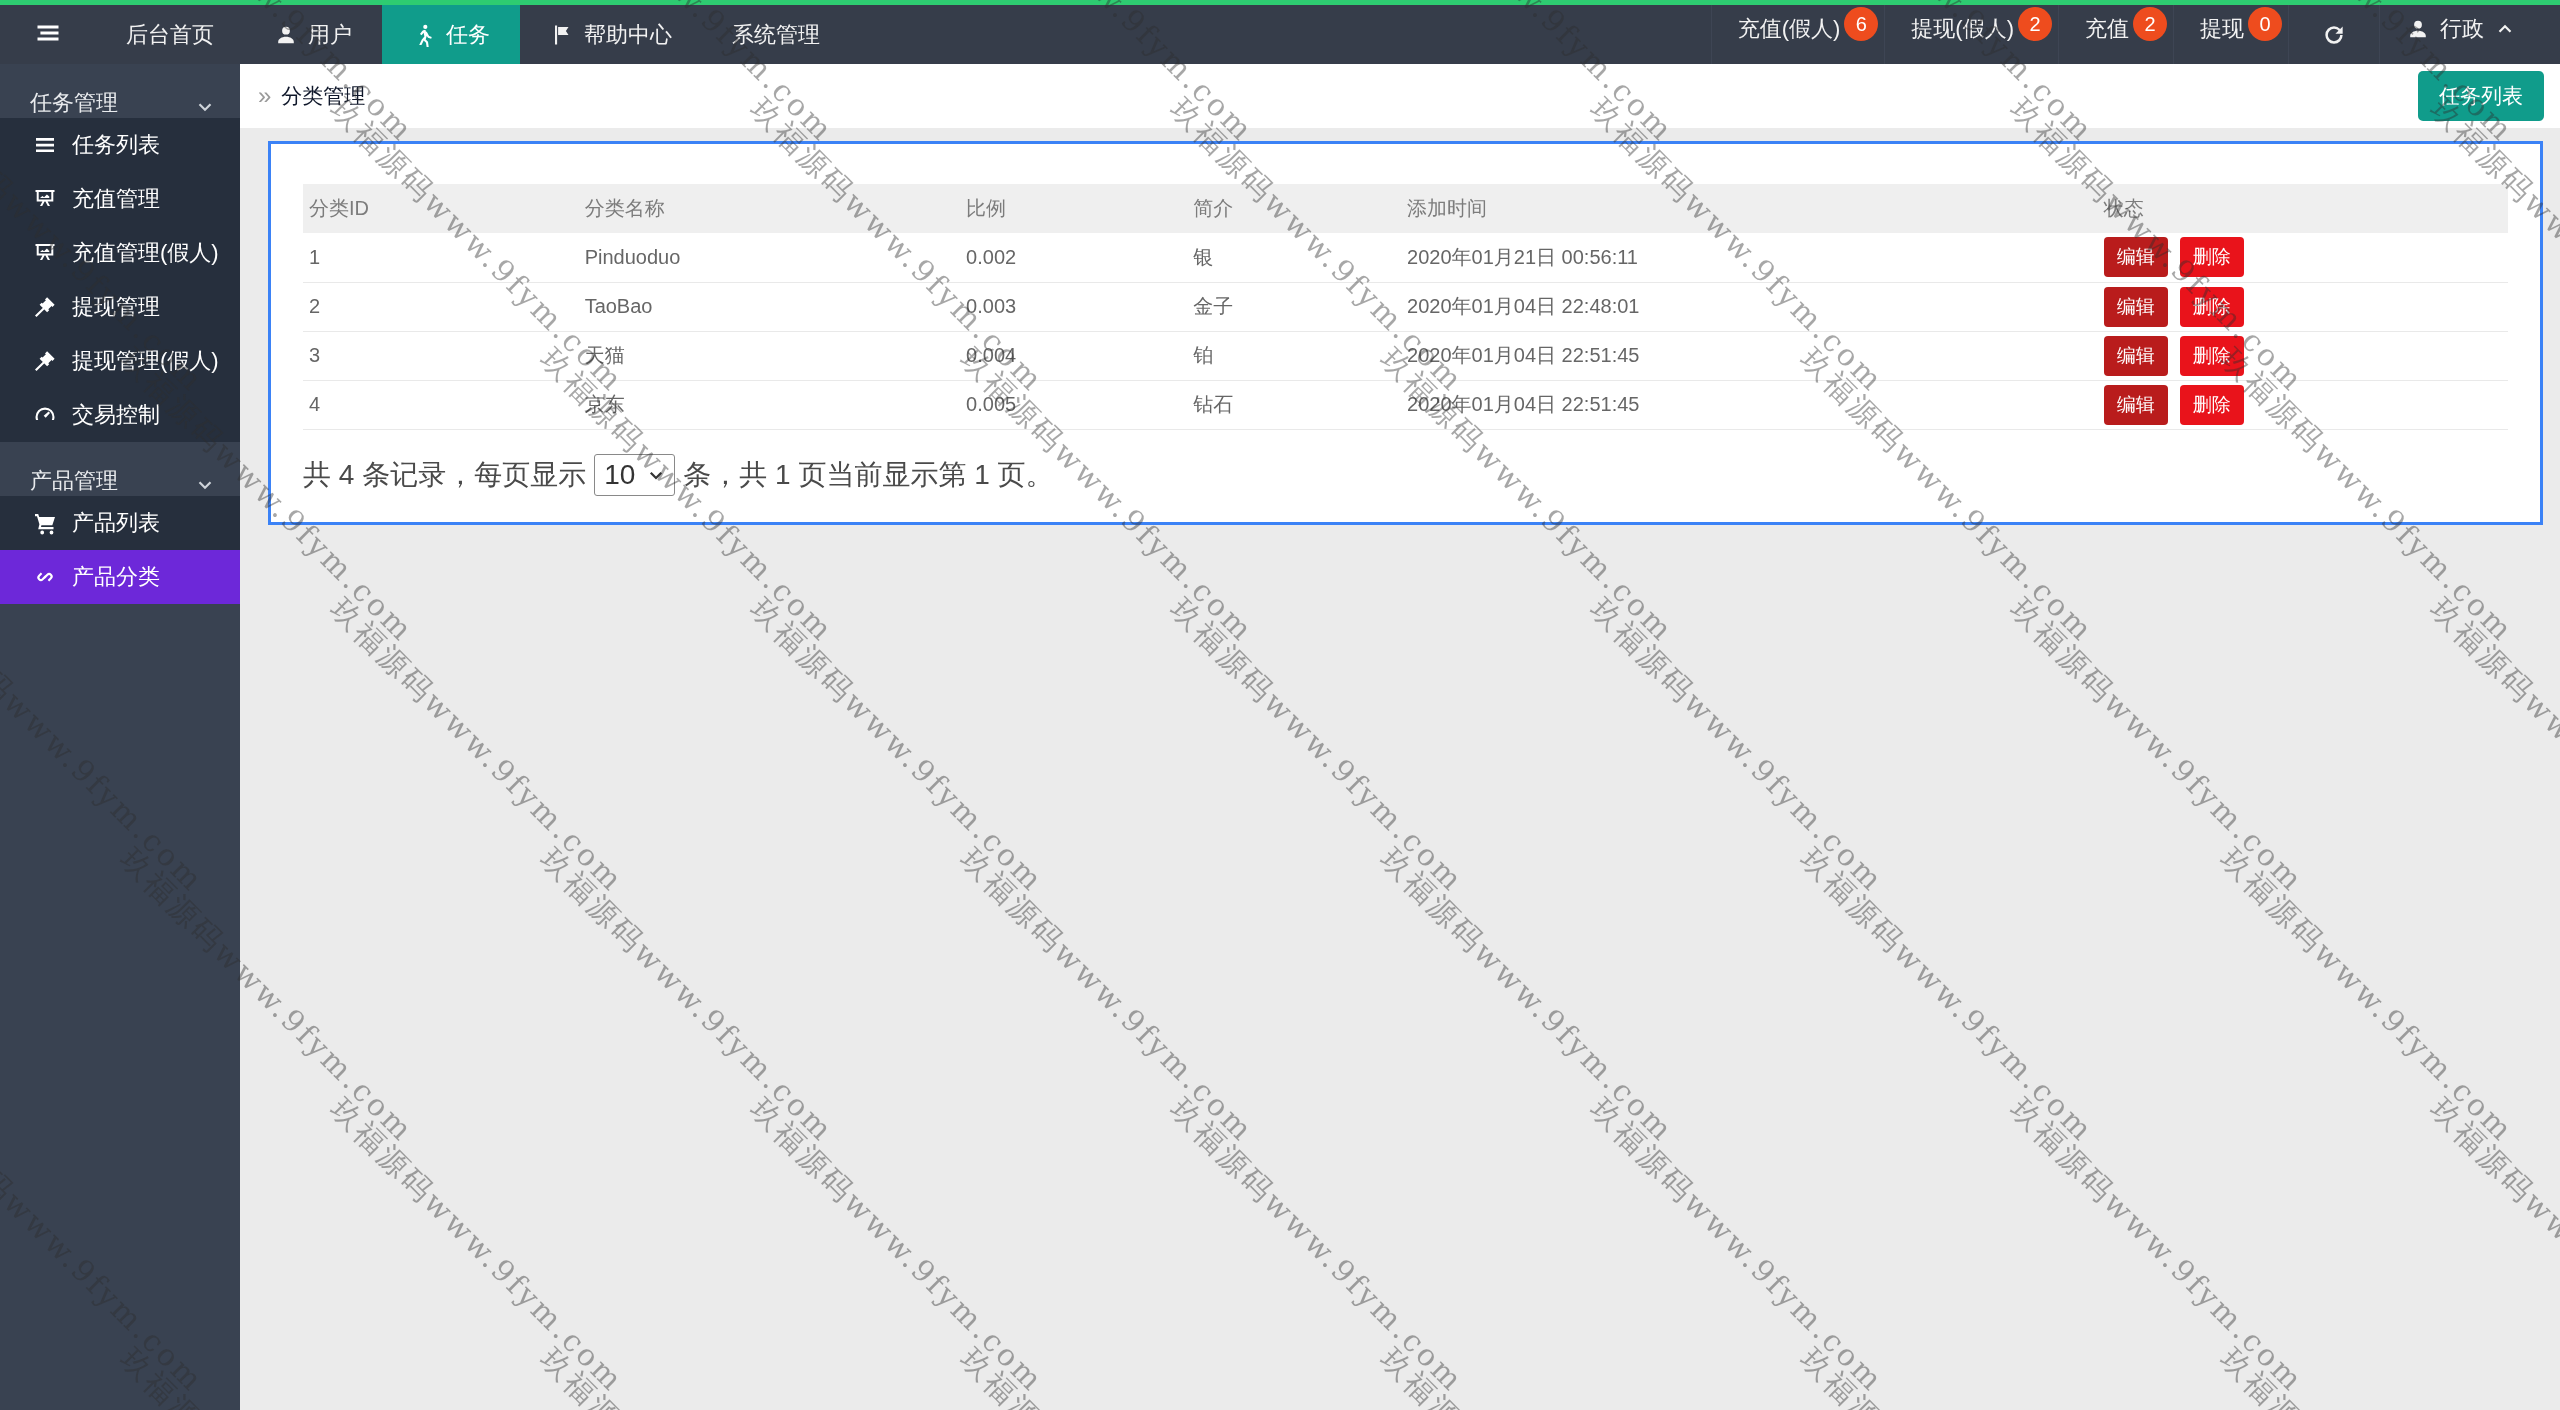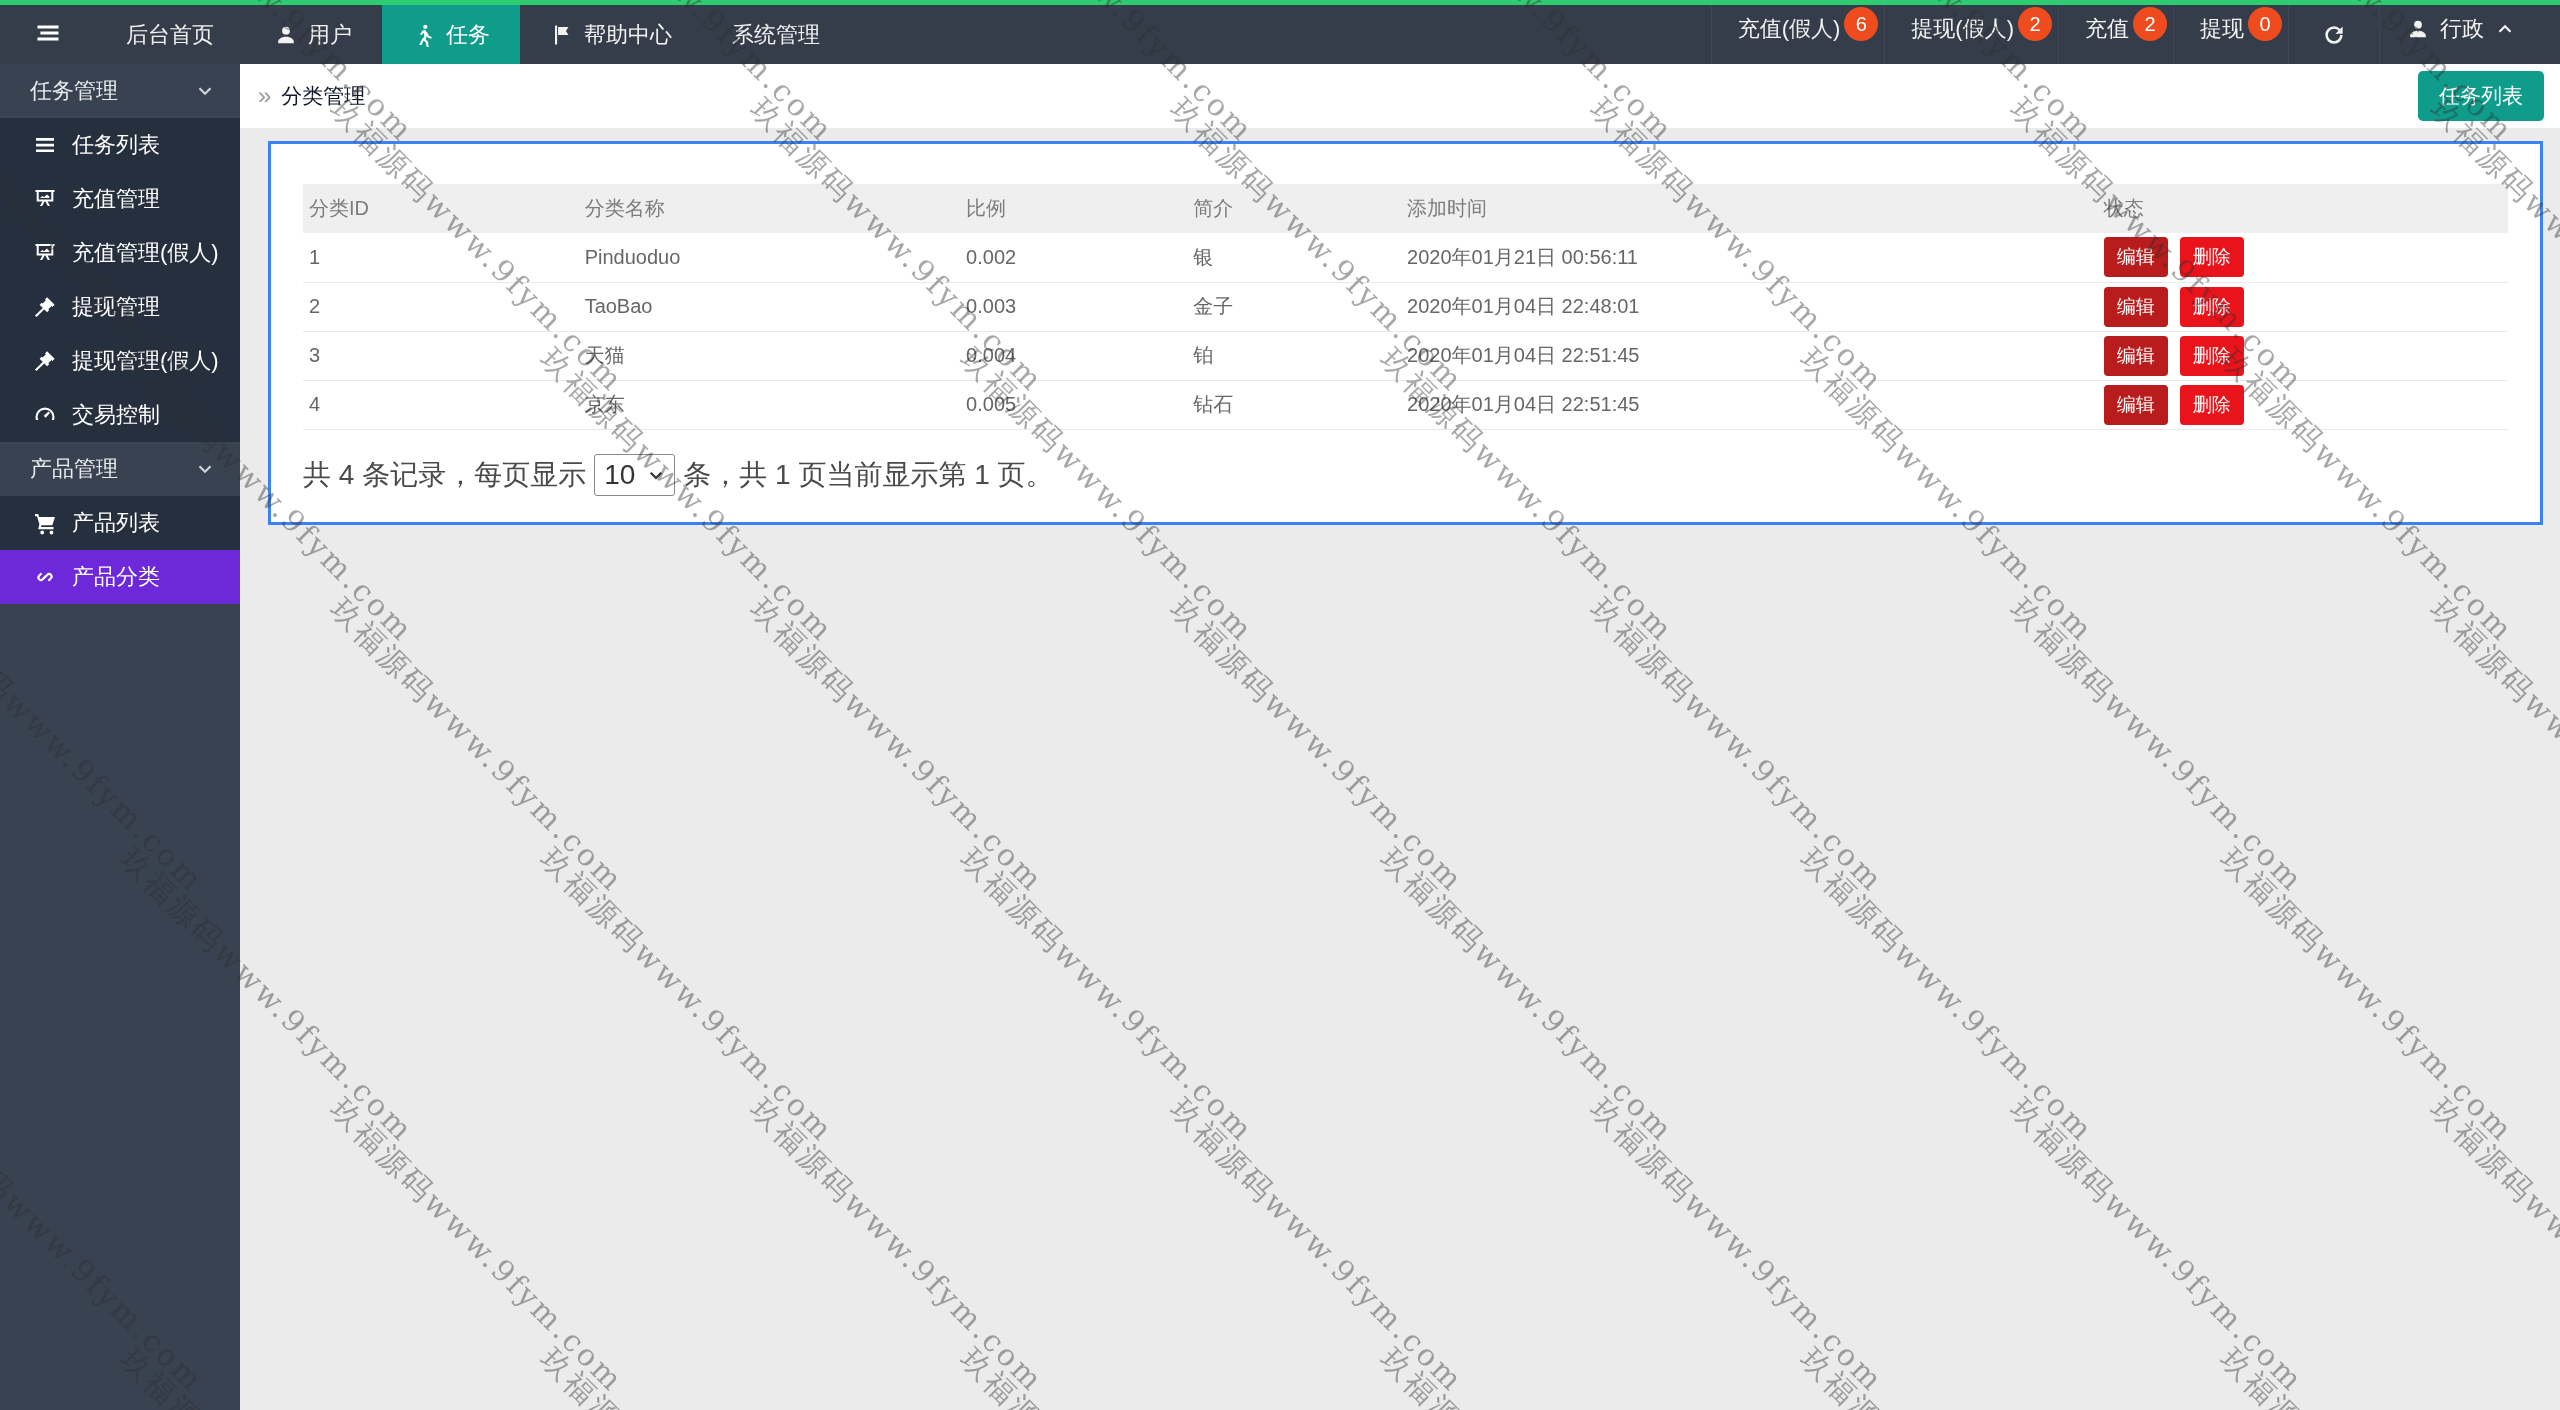--- a/index.html
+++ b/index.html
@@ -35,21 +35,21 @@
     padding: 0 4px; border-radius: 17px; background: #ee4c1e; color: #fff;
     font-size: 20px; display: flex; align-items: center; justify-content: center;
   }
   .user-item { }
   
   .sidebar {
     position: absolute; top: 64px; left: 0; bottom: 0; width: 240px;
     background: #394251; z-index: 5;
   }
   .side-section-header {
-    height: 54px; display: flex; align-items: center; padding: 0 24px 0 30px;
+    height: 54px; display: flex; align-items: flex-end; padding: 0 24px 0 30px;
     color: #e9ebee; font-size: 22px; cursor: pointer;
   }
   .side-section-header .chev { margin-left: auto; display: flex; }
   .side-item {
     height: 54px; display: flex; align-items: center; gap: 14px;
     padding: 0 20px 0 32px; background: #262f3d; color: #fff; font-size: 22px; cursor: pointer;
   }
   .side-item .sicon { display: flex; align-items: center; width: 26px; justify-content: center; }
   .side-item.active { background: #6d28d9; }
   

